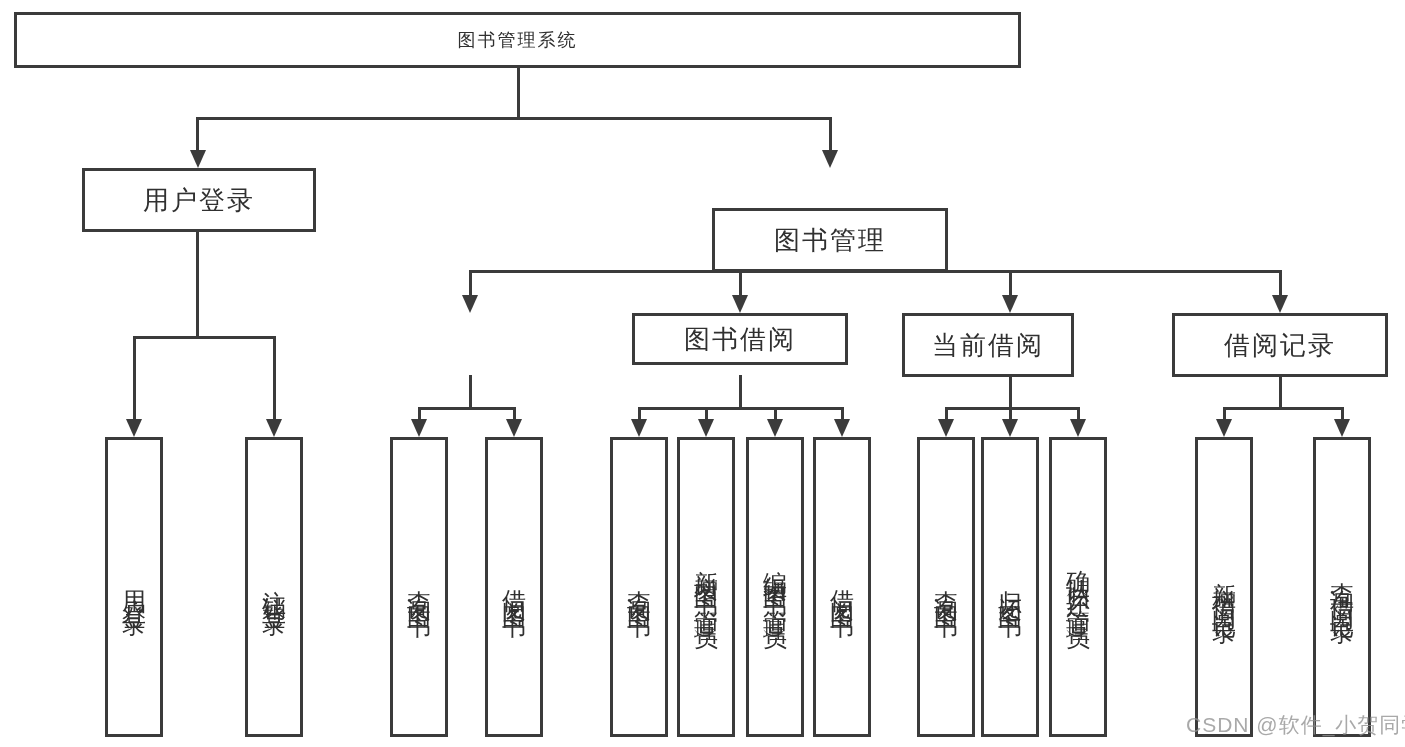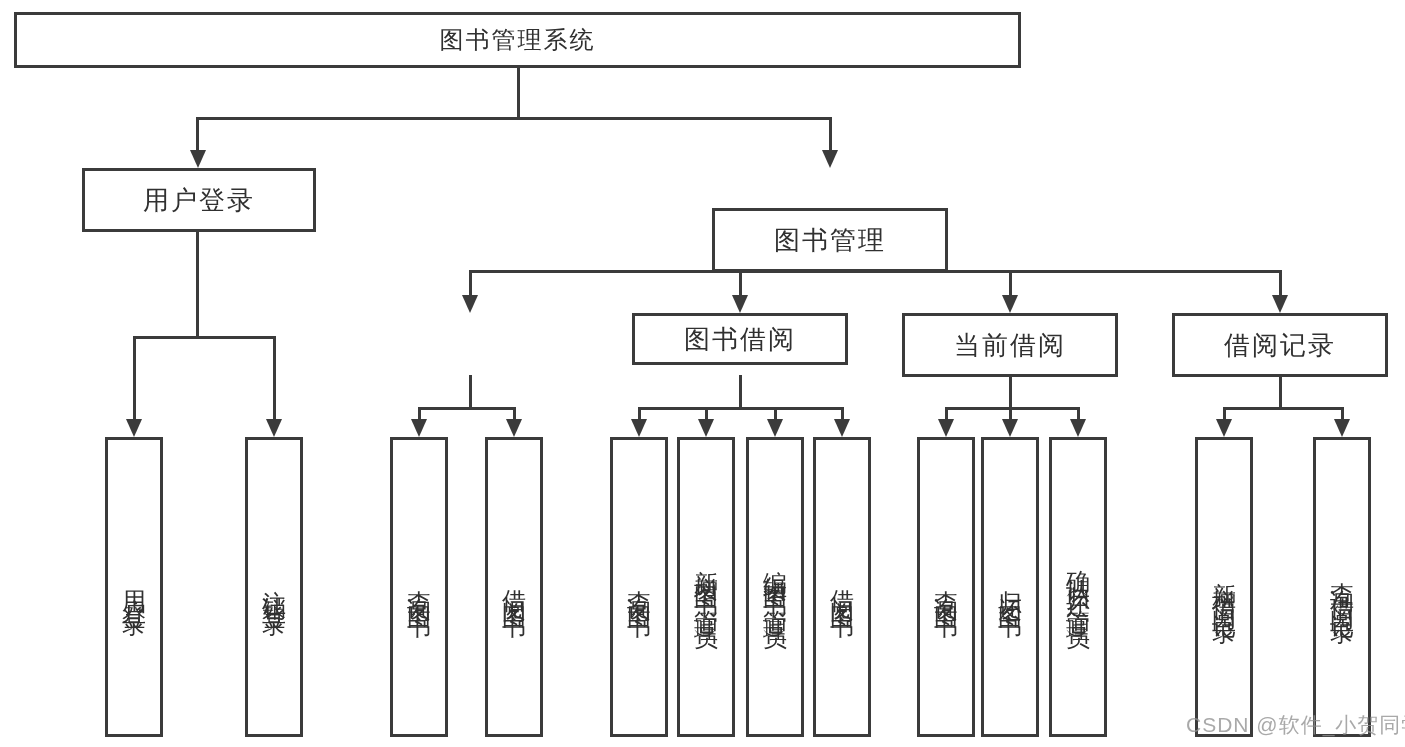--- a/index.html
+++ b/index.html
@@ -16,21 +16,21 @@
     box-sizing: border-box;
     background: #ffffff;
     border: 3px solid #3b3b3b;
     display: flex;
     align-items: center;
     justify-content: center;
     color: #303030;
     letter-spacing: 2px;
     z-index: 2;
   }
-  .root-node   { font-size: 24px; }
+  .root-node   { font-size: 18px; }
   .branch-node { font-size: 26px; }
   .leaf-node   { font-size: 24px; }
   .vtext {
     writing-mode: vertical-rl;
     text-orientation: mixed;
     letter-spacing: 8px;
     line-height: 1;
     white-space: nowrap;
   }
   .line  { position: absolute; background: #3b3b3b; z-index: 1; }
@@ -66,21 +66,21 @@
 
   <div class="node branch-node" style="left:712px; top:168px; width:236px; height:64px;margin-top:40px;">
     <span>图书管理</span>
   </div>
 
 
   <div class="node branch-node" style="left:632px; top:313px; width:216px; height:52px;">
     <span>图书借阅</span>
   </div>
 
-  <div class="node branch-node" style="left:902px; top:313px; width:216px; height:64px;">
+  <div class="node branch-node" style="left:902px; top:313px; width:172px; height:64px;">
     <span>当前借阅</span>
   </div>
 
   <div class="node branch-node" style="left:1172px; top:313px; width:216px; height:64px;">
     <span>借阅记录</span>
   </div>
 
   <div class="node leaf-node" style="left:105px; top:437px; width:58px; height:300px;">
     <span class="vtext">用户登录</span>
   </div>

